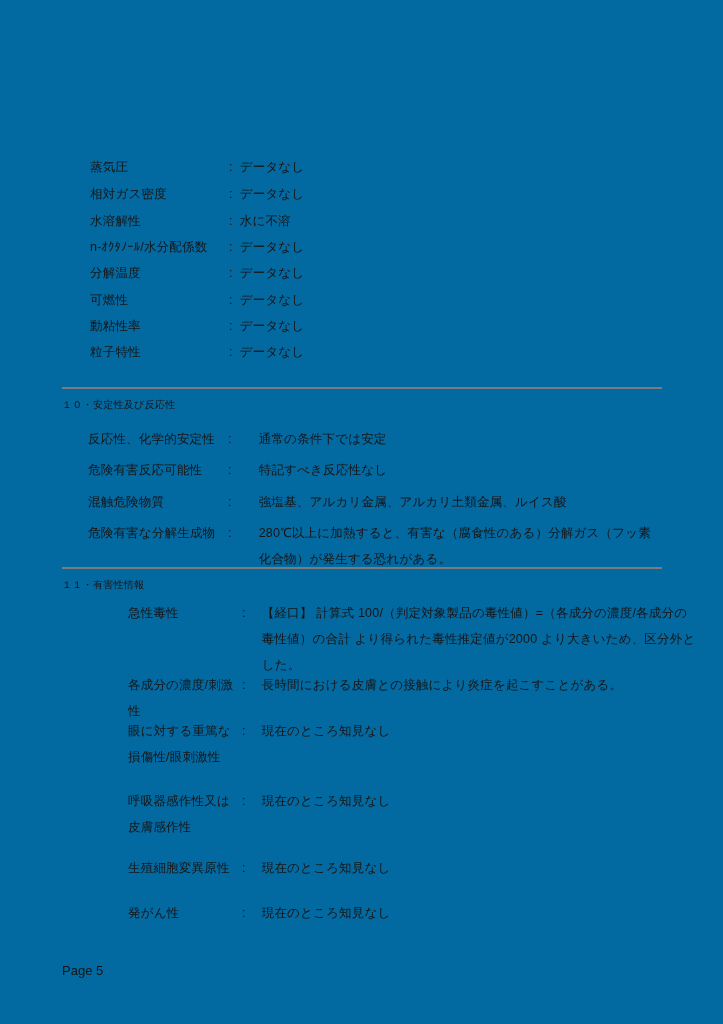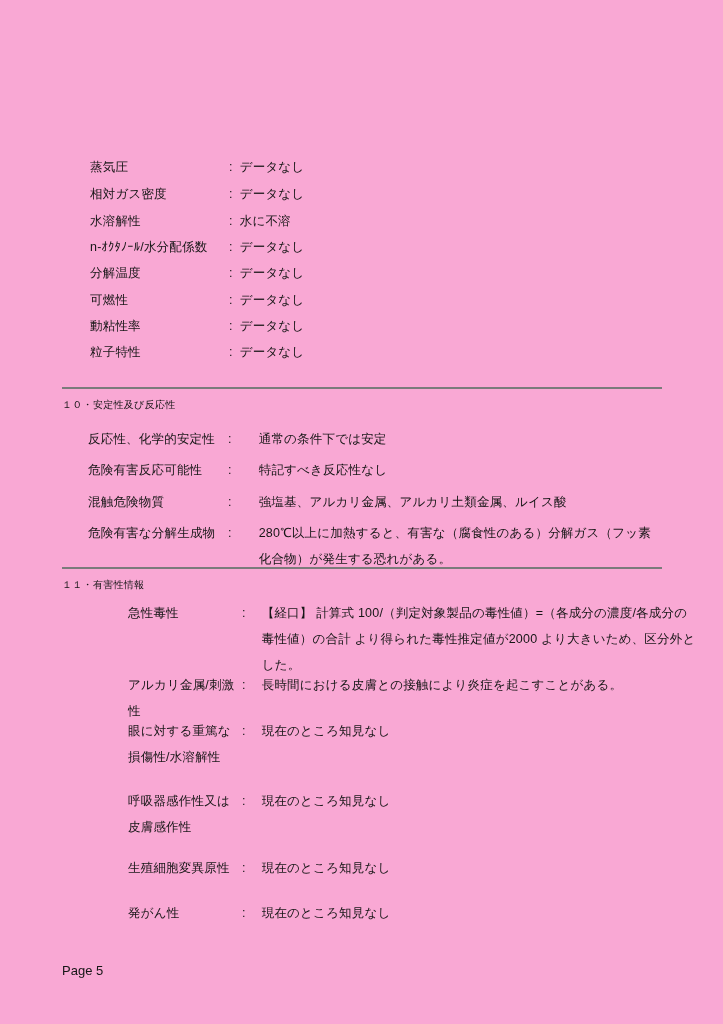--- a/index.html
+++ b/index.html
@@ -1,20 +1,20 @@
 <!DOCTYPE html>
 <html><head>
 <meta charset="utf-8">
 <style>
   html,body{margin:0;padding:0;background:#e8e8e8;}
   .page{
     position:relative;
     width:723px;height:1024px;
     margin:0 auto;
-    background:#f9a8d4;
+    background:#0369a1;
     font-family:"Liberation Sans", sans-serif;
     color:#161616;
     overflow:hidden;
   }
   .row{position:absolute;line-height:26px;font-size:12.5px;letter-spacing:0.2px;}
   .lbl,.sep,.val{display:inline-block;vertical-align:top;}
   
   .s9{left:90px;}
   .s9 .lbl{width:139px;}
   .s9 .sep{margin-right:7px;}
@@ -78,24 +78,24 @@
     <span class="lbl">危険有害な分解生成物</span><span class="sep">:</span><span class="val">280℃以上に加熱すると、有害な（腐食性のある）分解ガス（フッ素化合物）が発生する恐れがある。</span>
   </div>
 
   <div class="hr" style="top:567px"></div>
   <div class="sec-title" style="top:572px">１１・有害性情報</div>
 
   <div class="row s11" style="top:600px">
     <span class="lbl">急性毒性</span><span class="sep">:</span><span class="val">【経口】 計算式 100/（判定対象製品の毒性値）=（各成分の濃度/各成分の毒性値）の合計 より得られた毒性推定値が2000 より大きいため、区分外とした。</span>
   </div>
   <div class="row s11" style="top:672px">
-    <span class="lbl">アルカリ金属/刺激性</span><span class="sep">:</span><span class="val">長時間における皮膚との接触により炎症を起こすことがある。</span>
+    <span class="lbl">各成分の濃度/刺激性</span><span class="sep">:</span><span class="val">長時間における皮膚との接触により炎症を起こすことがある。</span>
   </div>
   <div class="row s11" style="top:718px">
-    <span class="lbl">眼に対する重篤な損傷性/水溶解性</span><span class="sep">:</span><span class="val">現在のところ知見なし</span>
+    <span class="lbl">眼に対する重篤な損傷性/眼刺激性</span><span class="sep">:</span><span class="val">現在のところ知見なし</span>
   </div>
   <div class="row s11" style="top:788px">
     <span class="lbl">呼吸器感作性又は皮膚感作性</span><span class="sep">:</span><span class="val">現在のところ知見なし</span>
   </div>
   <div class="row s11" style="top:855px">
     <span class="lbl">生殖細胞変異原性</span><span class="sep">:</span><span class="val">現在のところ知見なし</span>
   </div>
   <div class="row s11" style="top:900px">
     <span class="lbl">発がん性</span><span class="sep">:</span><span class="val">現在のところ知見なし</span>
   </div>

